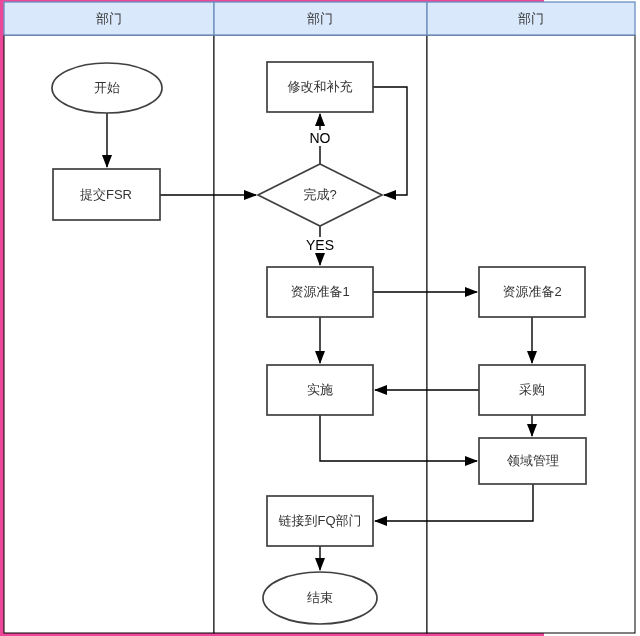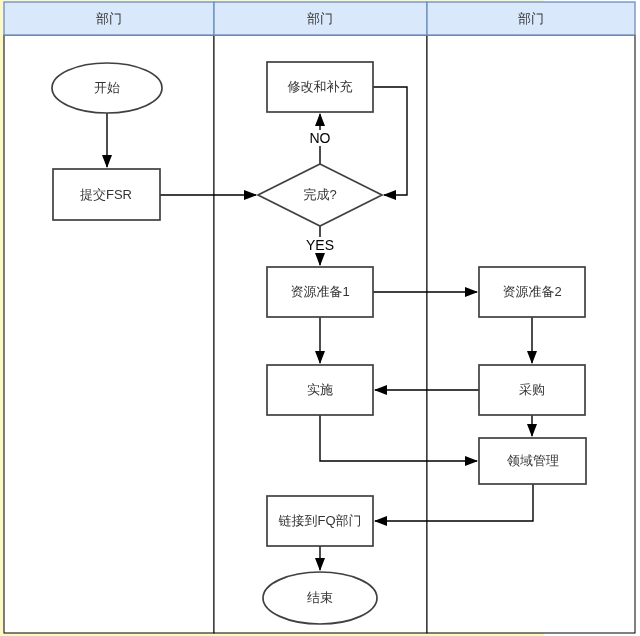--- a/index.html
+++ b/index.html
@@ -1,16 +1,16 @@
 <!DOCTYPE html>
 <html style="--lane-header-fill: #dae8fc; --lane-header-border: #6c8ebf; --lane-body-border: #000000; --node-border: #404040; --node-fill: #ffffff; --connector: #000000; --text: #333333;"><head>
 <meta charset="utf-8">
 <style>
   html, body { margin: 0; padding: 0; background: #ffffff; }
-  .stage { position: relative; width: 544px; height: 636px; background: #fef9c3; }
+  .stage { position: relative; width: 544px; height: 636px; background: #ec4899; }
   svg { display: block; }
   text {
     font-family: "Liberation Sans", "DejaVu Sans", sans-serif;
     text-anchor: middle;
     fill: var(--text, #333333);
   }
   .lane-header-cell {
     fill: var(--lane-header-fill, #dae8fc);
     stroke: var(--lane-header-border, #6c8ebf);
     stroke-width: 1.3;

